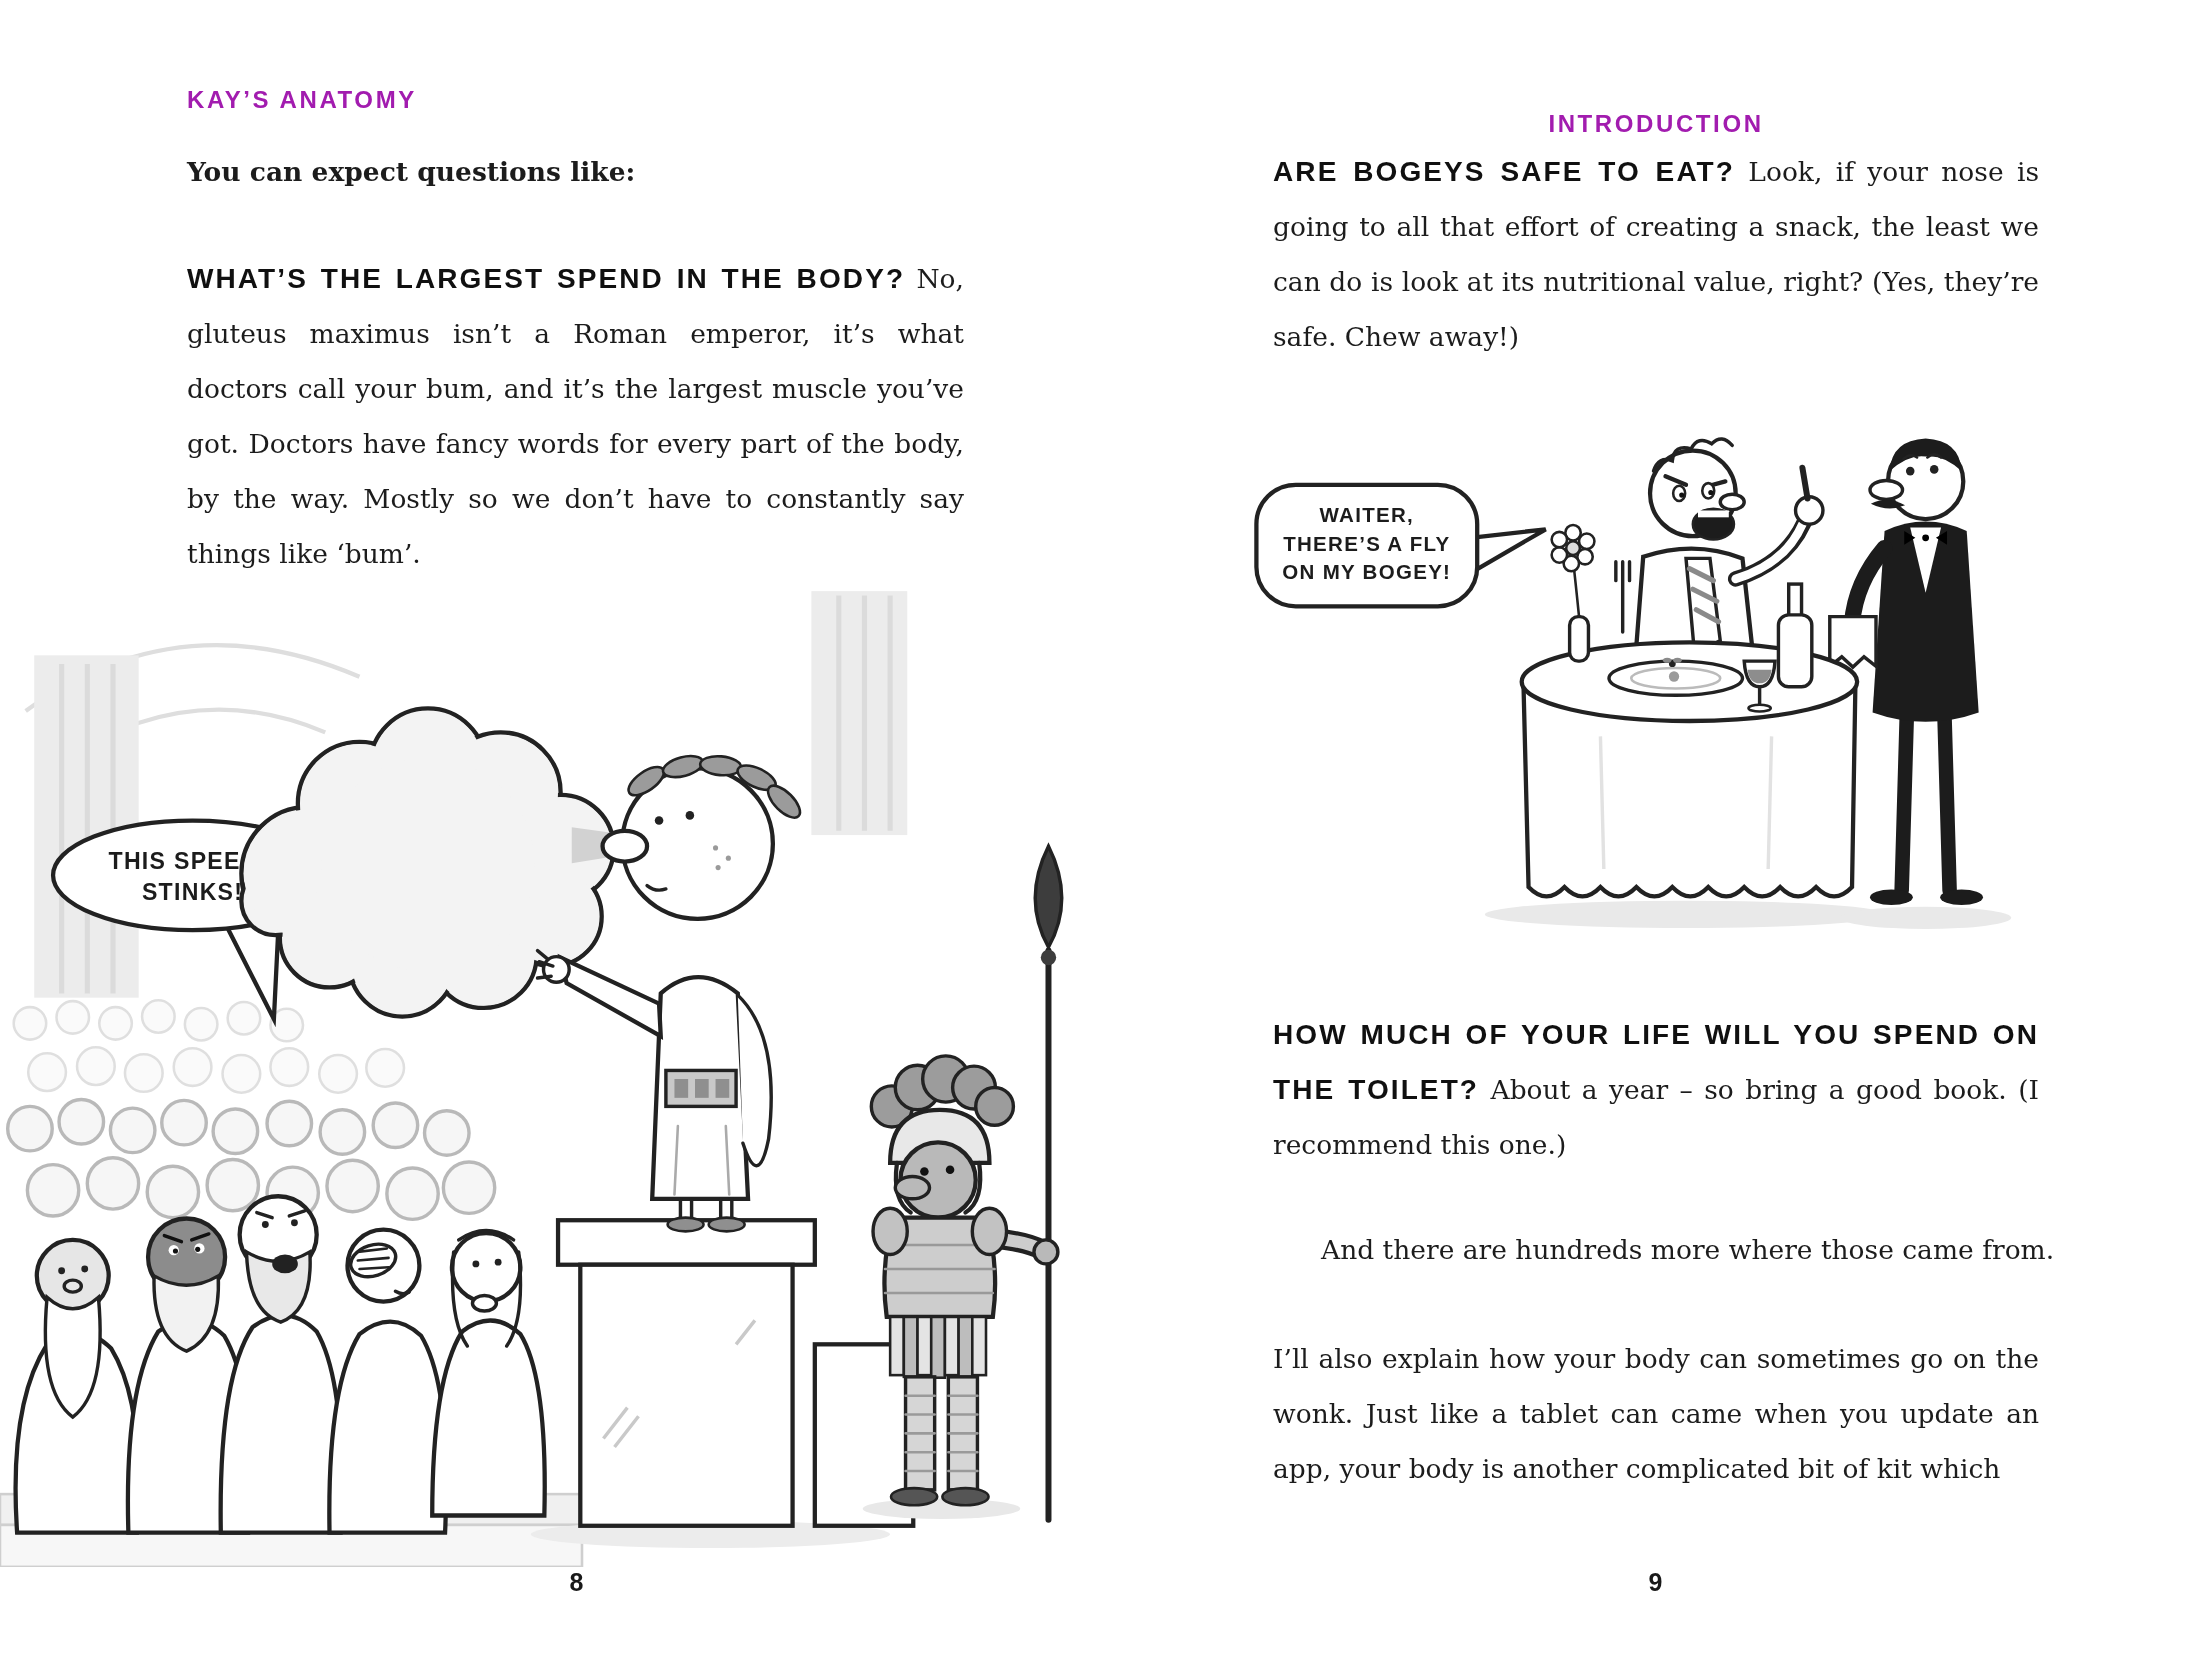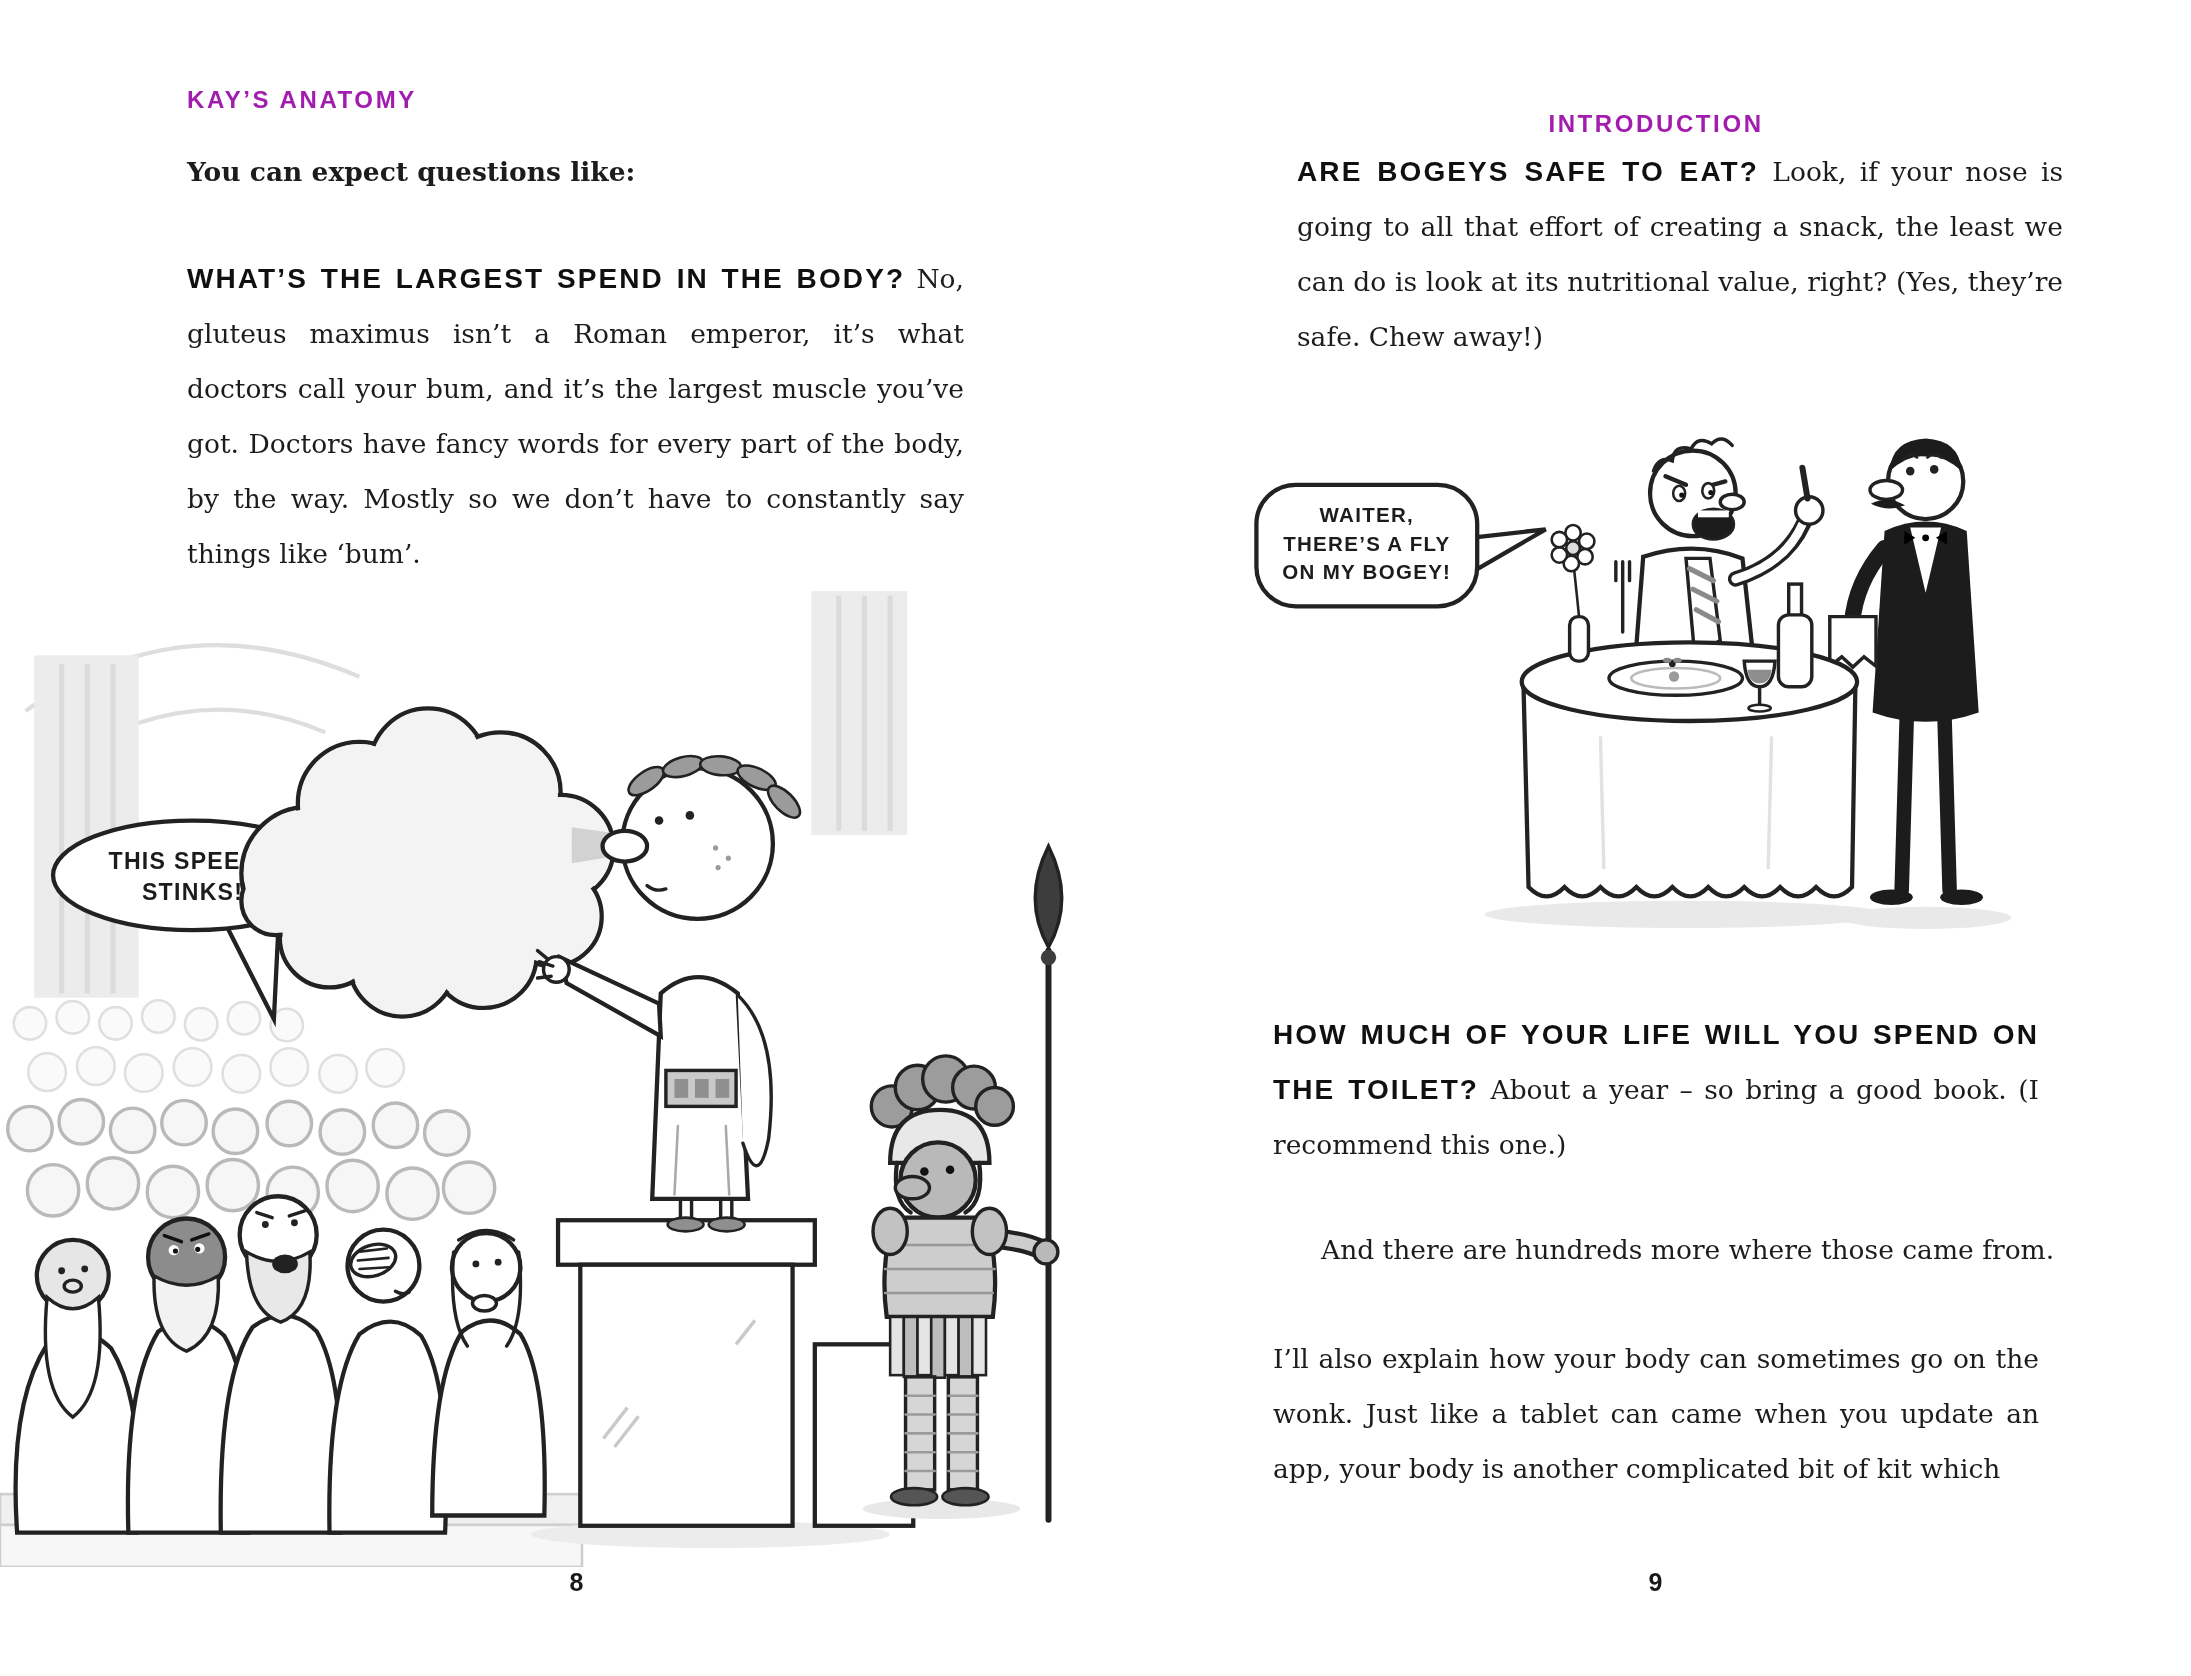--- a/index.html
+++ b/index.html
@@ -261,21 +261,21 @@
              M1108,940 h34 M1108,962 h34 M1108,984 h34 M1108,1006 h34 M1108,1028 h34" stroke="#9a9a9a" stroke-width="3"></path>
     <ellipse cx="1068" cy="1058" rx="27" ry="10" fill="#555" stroke="#222" stroke-width="3"></ellipse>
     <ellipse cx="1128" cy="1058" rx="27" ry="10" fill="#555" stroke="#222" stroke-width="3"></ellipse>
   </g>
 </svg>
 
 <div class="abs page-num" style="left:525px; top:1568px; width:103px;">8</div>
 
 <div class="abs running-head" style="left:1273px; top:104px; width:766px; text-align:center;margin-top:6px;">INTRODUCTION</div>
 
-<p class="abs body-text" style="left:1273px; top:144px; width:766px;margin-left:24px;"><span class="q-head">ARE BOGEYS SAFE TO EAT?</span>
+<p class="abs body-text" style="left:1273px; top:144px; width:766px;"><span class="q-head">ARE BOGEYS SAFE TO EAT?</span>
    <span>Look, if your nose is going to all that effort of creating a snack, the least we can do is look at its nutritional value, right? (Yes, they’re safe. Chew away!)</span></p>
 
 <svg class="abs" style="left:1241px; top:411px;" width="813" height="531" viewBox="0 0 950 620">
 
   <ellipse cx="520" cy="588" rx="235" ry="16" fill="#e9e9e9"></ellipse>
   <ellipse cx="800" cy="592" rx="100" ry="13" fill="#e9e9e9"></ellipse>
 
   <g stroke-linecap="round">
     <path d="M778,355 L772,560" stroke="#1c1c1c" stroke-width="17"></path>
     <path d="M822,355 L828,560" stroke="#1c1c1c" stroke-width="17"></path>

